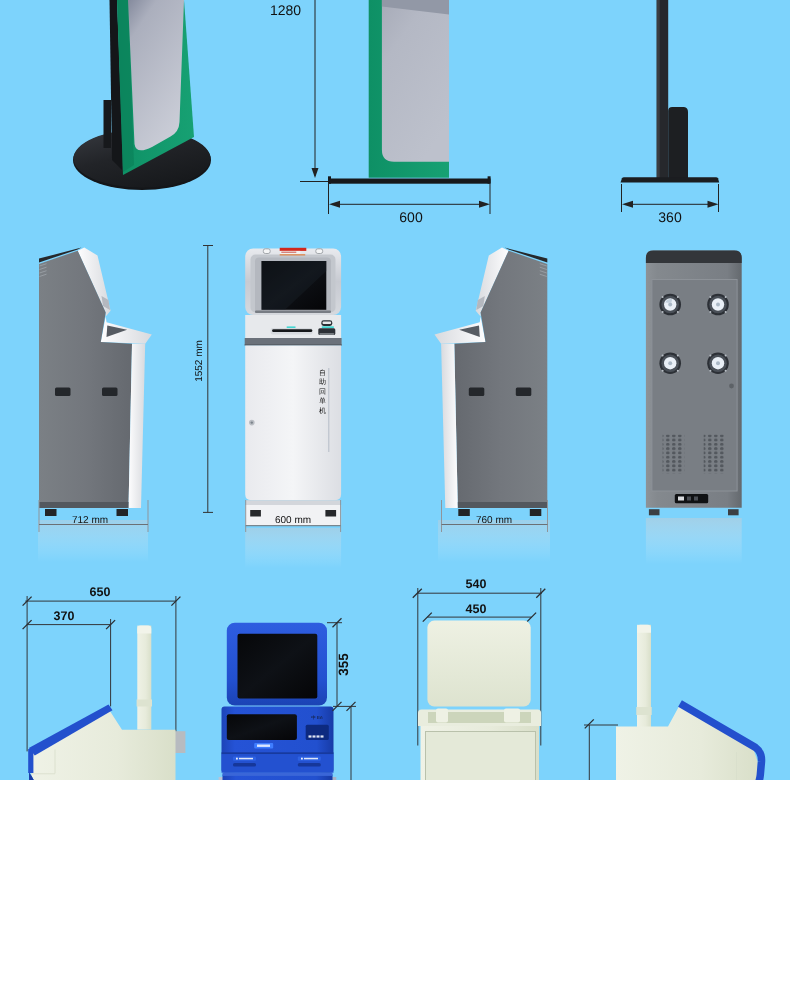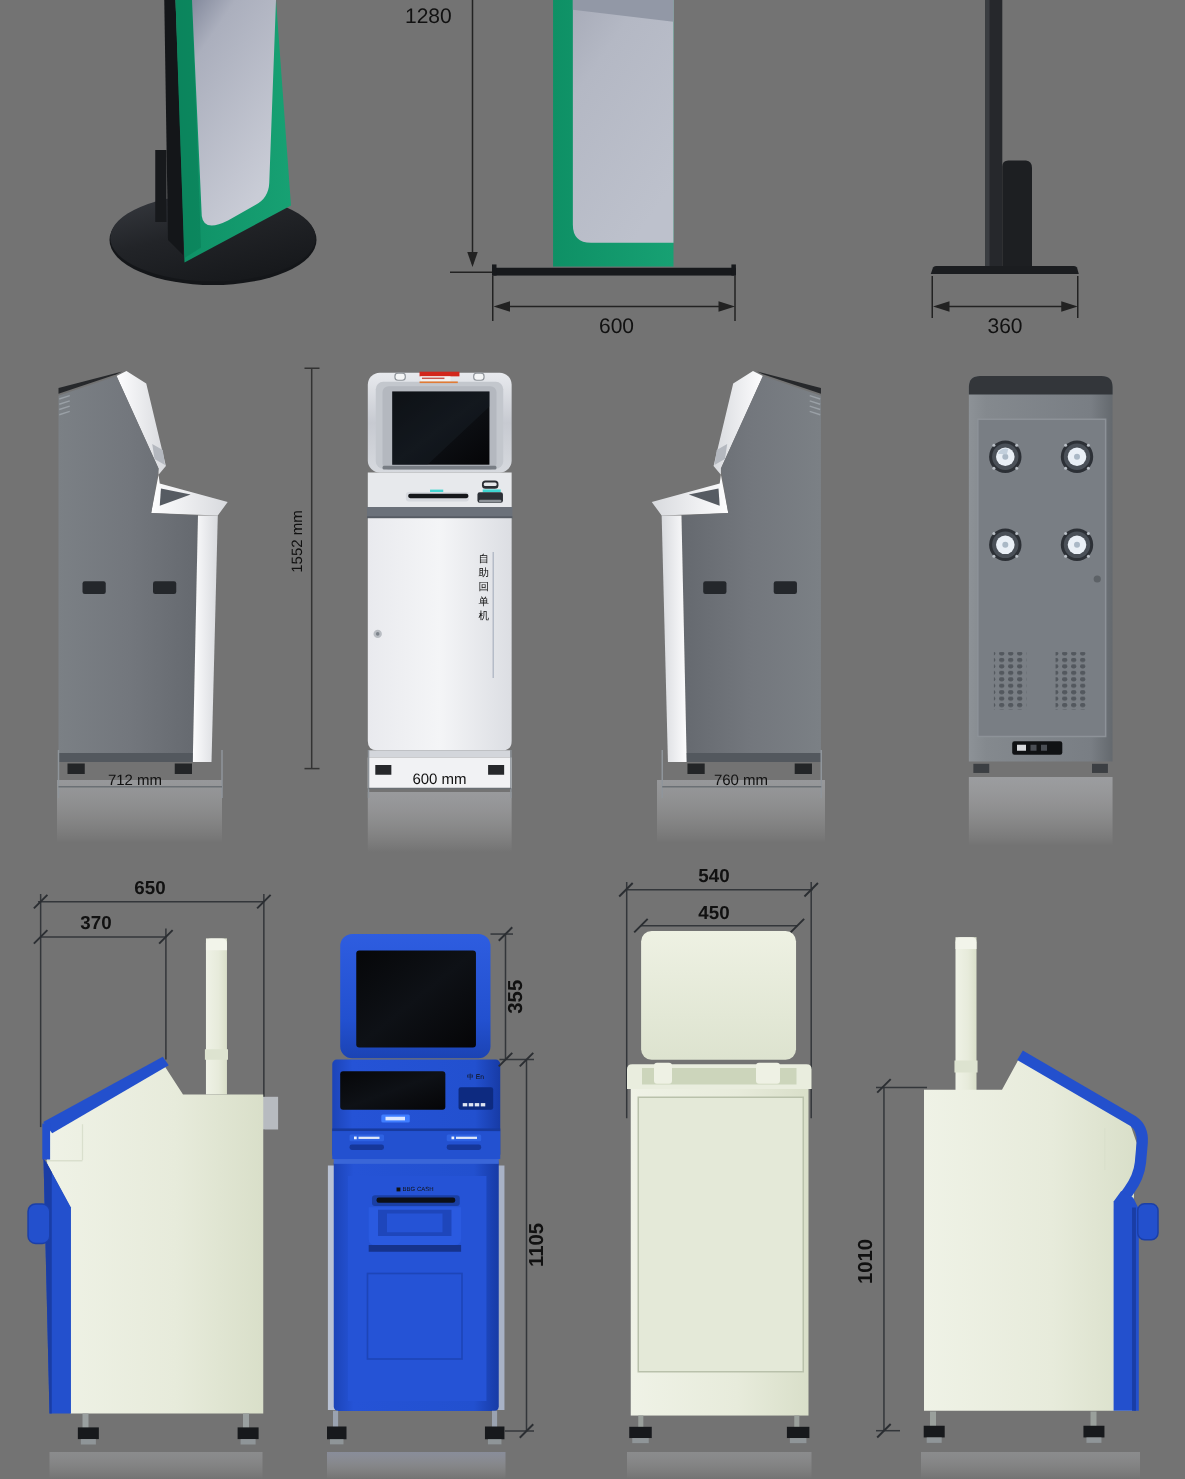--- a/index.html
+++ b/index.html
@@ -1,16 +1,16 @@
 <!DOCTYPE html>
 <html><head>
 <meta charset="utf-8">
 <style>
 html,body{margin:0;padding:0;background:#fff}
-#c{position:relative;width:790px;height:986px;background:#737373;overflow:hidden;font-family:"Liberation Sans",sans-serif}
+#c{position:relative;width:790px;height:780px;background:#7dd3fc;overflow:hidden;font-family:"Liberation Sans",sans-serif}
 svg{position:absolute;top:0;left:0;display:block}
 text{font-family:"Liberation Sans",sans-serif;fill:#111;-webkit-font-smoothing:antialiased;text-rendering:geometricPrecision}
 </style>
 </head>
 <body>
 <div id="c">
 <svg width="790" height="986" viewBox="0 0 790 986">
 <defs>
 <linearGradient id="gScrA" x1="0" y1="0" x2="0.55" y2="1">
  <stop offset="0" stop-color="#848a9d"></stop>

